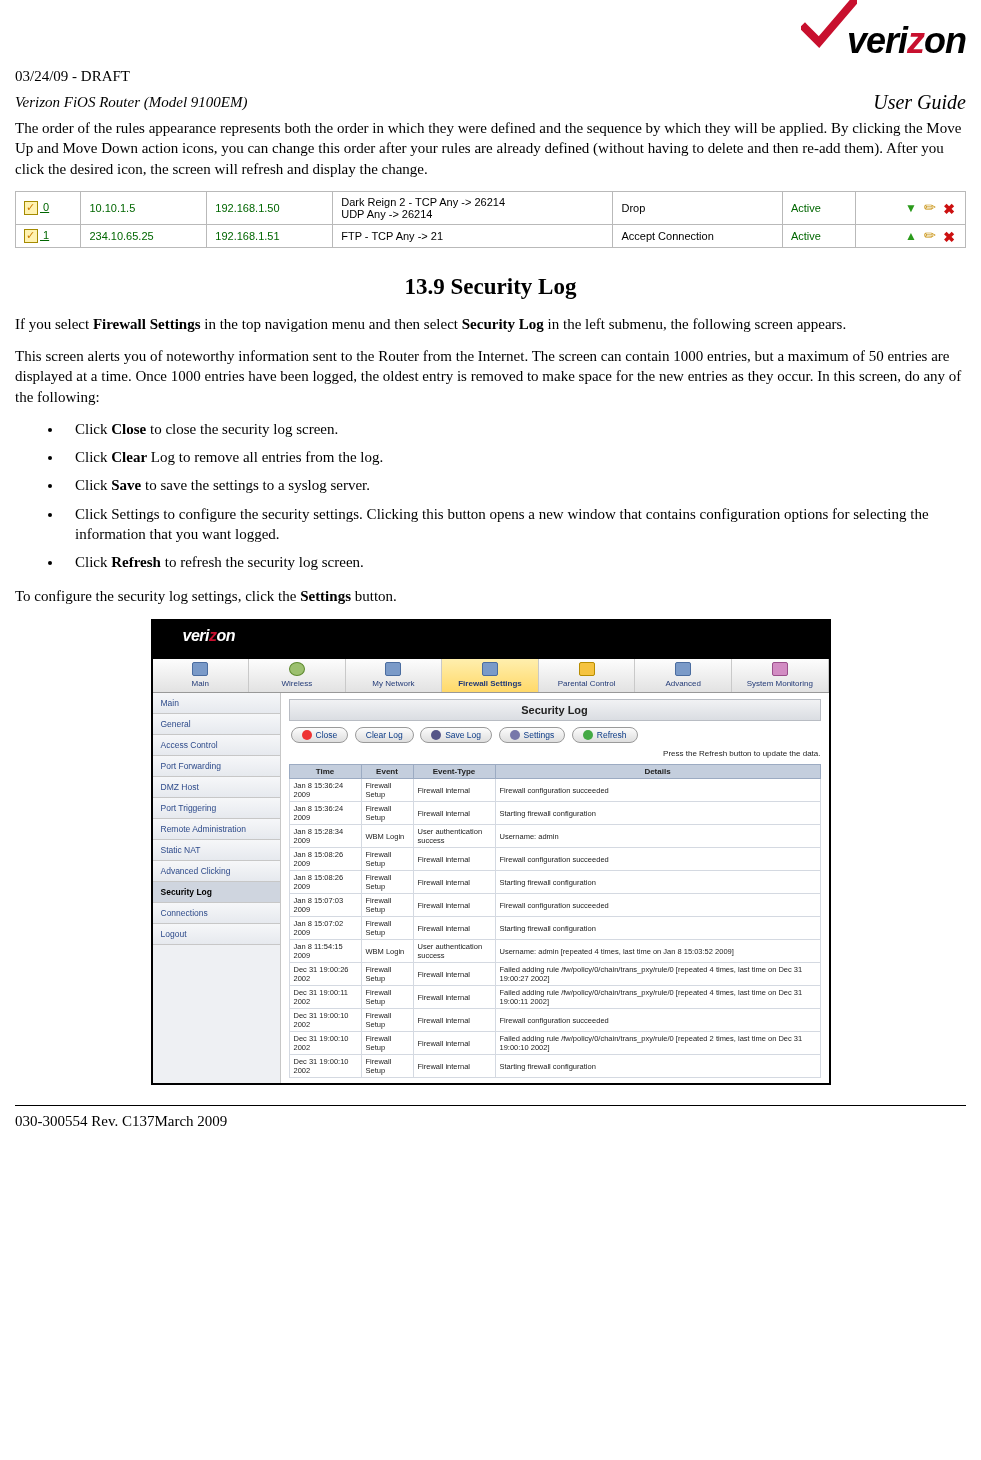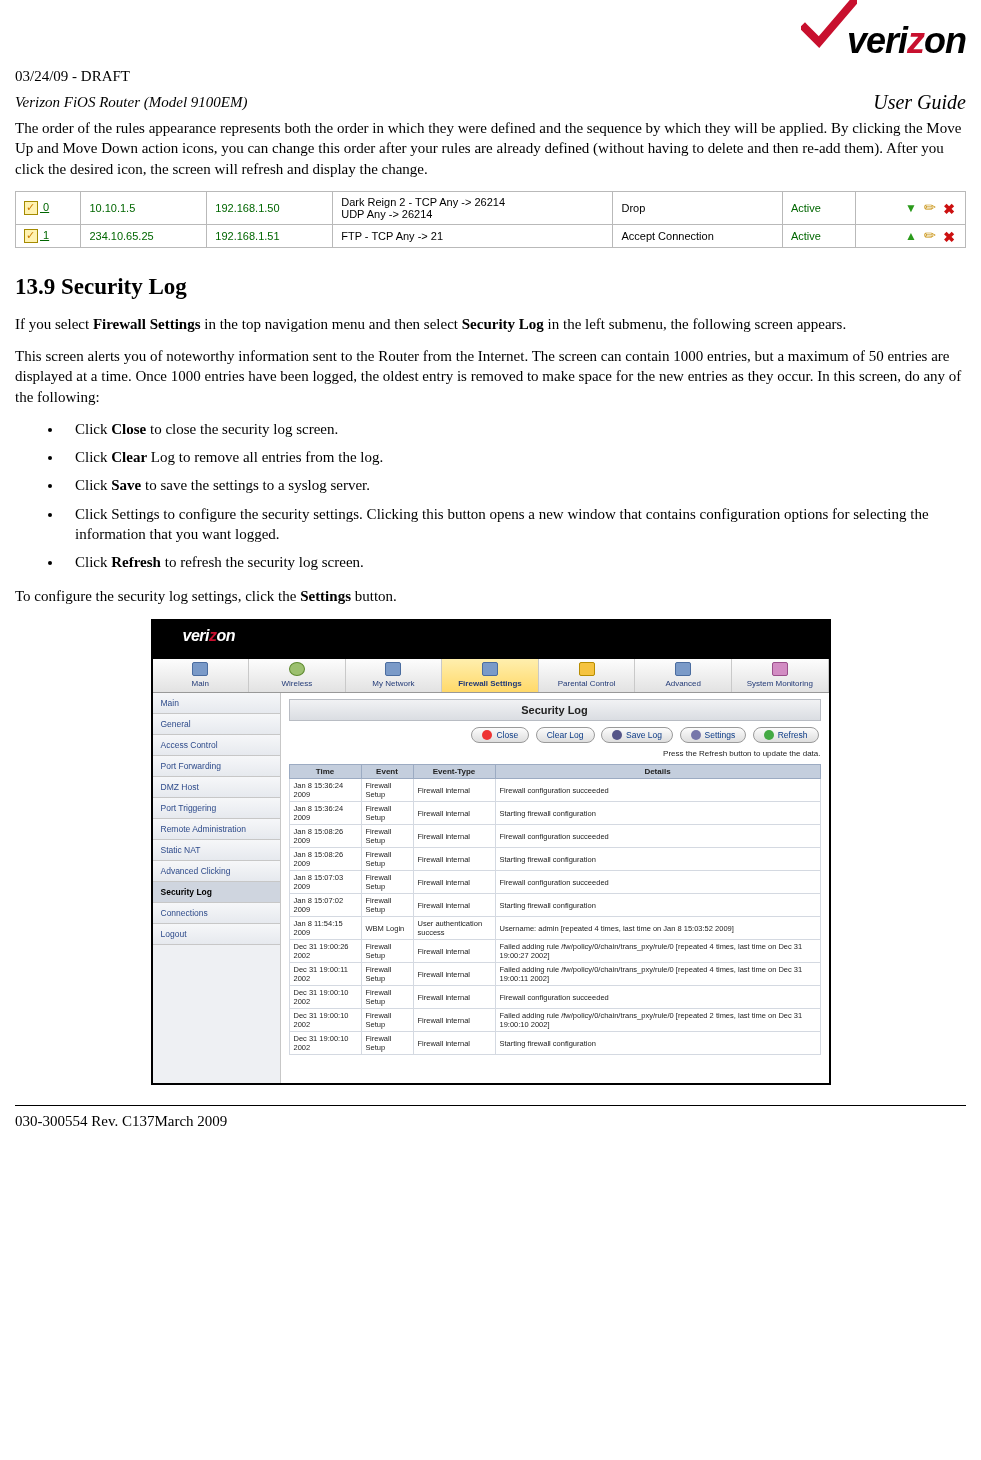--- a/index.html
+++ b/index.html
@@ -26,21 +26,21 @@
   .logo .zz { color: #c8102e; }
   .check {
     position: absolute; left: 0; top: -22px; width: 50px; height: 50px;
   }
   .check svg { width: 56px; height: 56px; }
   .draft { margin-top: 6px; font-size: 15px; }
   .hdr-row { display: flex; justify-content: space-between; font-style: italic; margin: 6px 0 4px; align-items: center; }
   .hdr-left { font-size: 15px; }
   .hdr-right { font-size: 20px; }
   p { margin: 0 0 12px; line-height: 1.35; }
-  h2 { font-size: 23px; font-weight: bold; margin: 26px 0 14px; }
+  h2 { font-size: 23px; font-weight: bold; margin: 26px 0 14px; text-align: center; }
   ul.bullets { margin: 4px 0 14px 48px; padding: 0; }
   ul.bullets li { margin: 0 0 8px; padding-left: 12px; line-height: 1.35; }
   .b { font-weight: bold; }
 
   
   table.rules {
     width: 100%;
     border-collapse: collapse;
     border: 1px solid #6b6b6b;
     font-family: Verdana, Geneva, sans-serif;
@@ -96,21 +96,21 @@
   .side .sitem {
     padding:5px 8px; border-bottom:1px solid #c7c7c7; font-size:8.5px; color:#2d4a8a;
     cursor:pointer; background:linear-gradient(#f6f7f9,#e6e9ee);
   }
   .side .sitem.sel { background:#cfd5df; color:#000; font-weight:bold; }
   .main { flex:1; padding:6px 8px; overflow:hidden; }
   .panel-title {
     text-align:center; font-weight:bold; font-size:11px; padding:4px;
     background:linear-gradient(#f1f2f4,#dadde2); border:1px solid #b8bcc3; margin-bottom:6px;
   }
-  .btn-row { text-align:right; margin:4px 0; }
+  .btn-row { text-align:left; margin:4px 0; }
   .btn {
     display:inline-block; padding:2px 10px; font-size:8.5px; border-radius:10px;
     background:linear-gradient(#fcfcfc,#dedede); border:1px solid #9a9a9a;
     margin:0 2px; cursor:pointer; color:#0b3a86;
   }
   .btn .bi { display:inline-block; width:10px; height:10px; border-radius:50%; margin-right:4px; vertical-align:middle; }
   .btn.close .bi { background:#e33; }
   .btn.save .bi { background:#558; }
   .btn.set .bi { background:#77a; }
   .btn.ref .bi { background:#4a4; }
@@ -257,20 +257,26 @@
               <td>Firewall internal</td>
               <td>Firewall configuration succeeded</td>
             </tr>
             <tr>
               <td>Jan 8 15:36:24 2009</td>
               <td>Firewall Setup</td>
               <td>Firewall internal</td>
               <td>Starting firewall configuration</td>
             </tr>
             <tr>
+              <td>Jan 8 15:28:34 2009</td>
+              <td>WBM Login</td>
+              <td>User authentication success</td>
+              <td>Username: admin</td>
+            </tr>
+            <tr>
               <td>Jan 8 15:08:26 2009</td>
               <td>Firewall Setup</td>
               <td>Firewall internal</td>
               <td>Firewall configuration succeeded</td>
             </tr>
             <tr>
               <td>Jan 8 15:08:26 2009</td>
               <td>Firewall Setup</td>
               <td>Firewall internal</td>
               <td>Starting firewall configuration</td>

